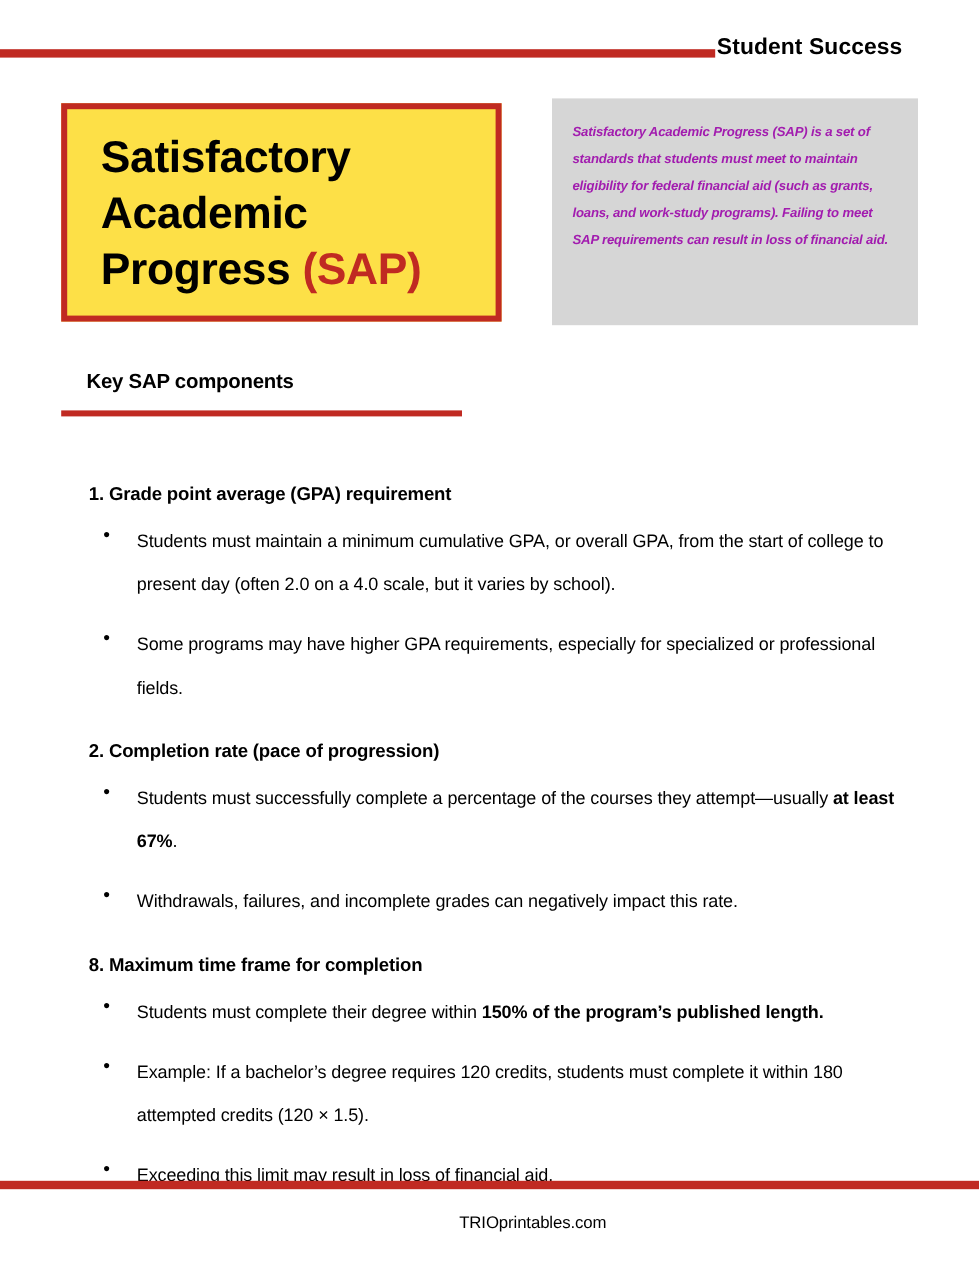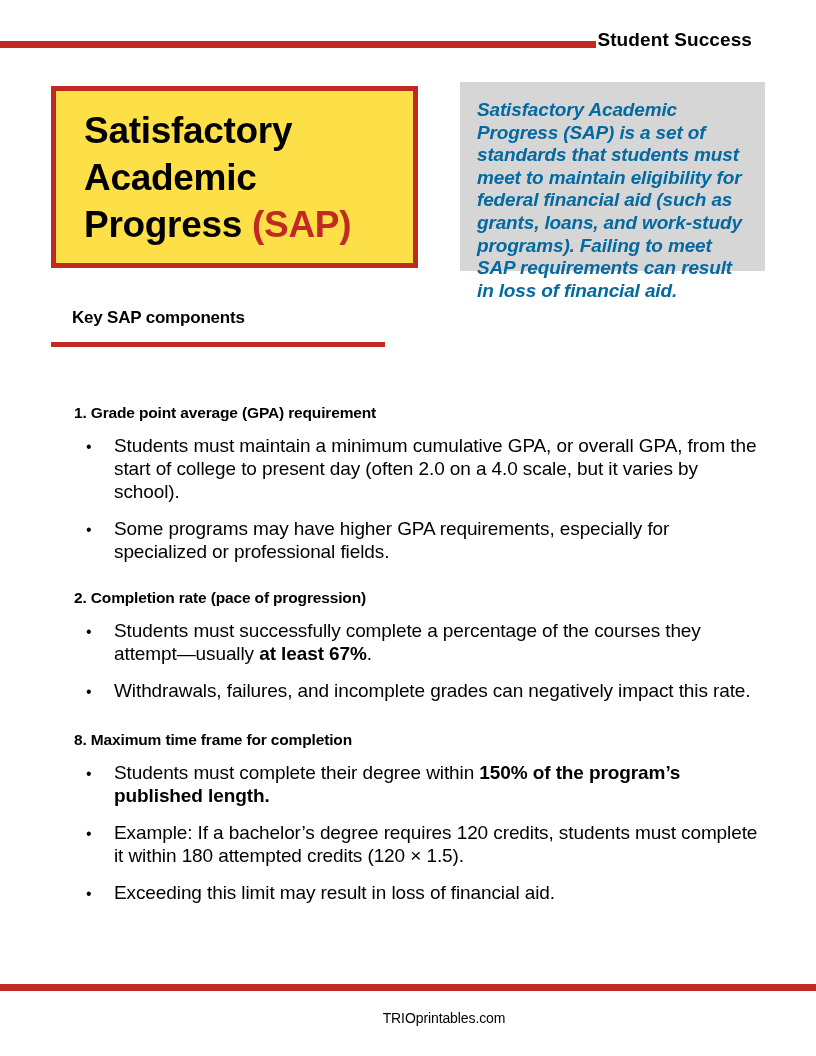--- a/index.html
+++ b/index.html
@@ -72,25 +72,25 @@
     position: absolute;
     left: 460px;
     top: 82px;
     width: 305px;
     height: 189px;
     background: #d6d6d6;
     box-sizing: border-box;
     padding: 17px 16px 10px 17px;
   }
   .definition-text {
-    font-size: 19px;
+    font-size: 11px;
     line-height: 22.6px;
     font-style: italic;
     font-weight: bold;
-    color: #0369a1;
+    color: #a21caf;
     letter-spacing: -0.15px;
   }
 
   
   .section-heading {
     position: absolute;
     left: 72px;
     top: 308px;
     font-size: 17px;
     font-weight: bold;
@@ -137,22 +137,22 @@
     width: 40px;
     flex: 0 0 40px;
     font-size: 16px;
     line-height: 25.5px;
     text-align: left;
     padding-left: 12px;
     box-sizing: border-box;
   }
   .bullet-text {
     flex: 1 1 auto;
-    font-size: 19px;
-    line-height: 23px;
+    font-size: 15px;
+    line-height: 36px;
     letter-spacing: -0.1px;
   }
   .bullet-text b {
     font-weight: bold;
   }
 
   
   .footer-rule {
     position: absolute;
     left: 0;

